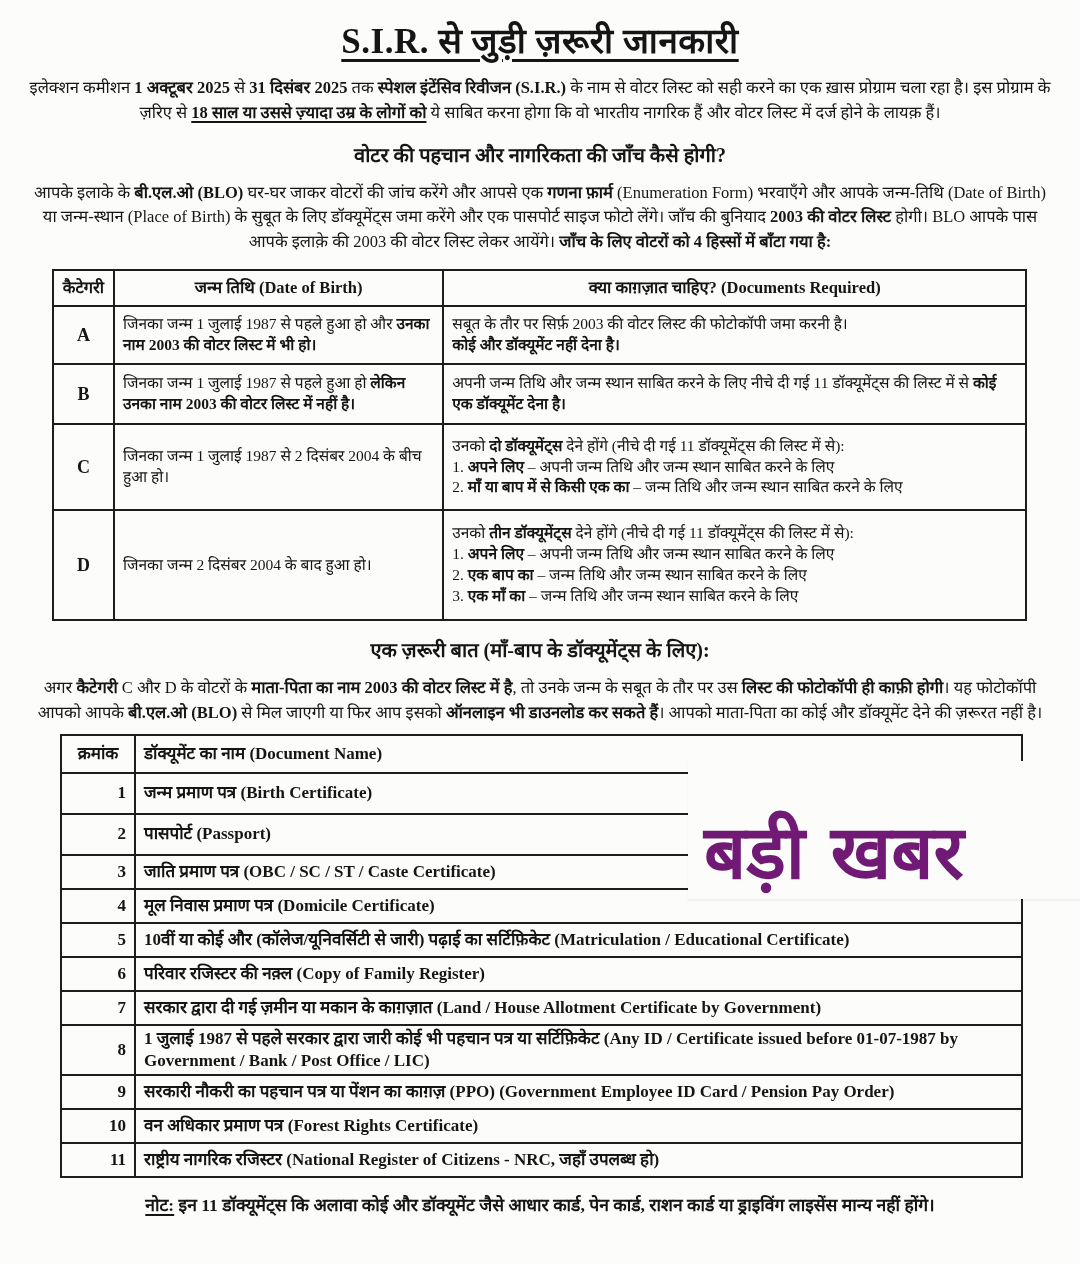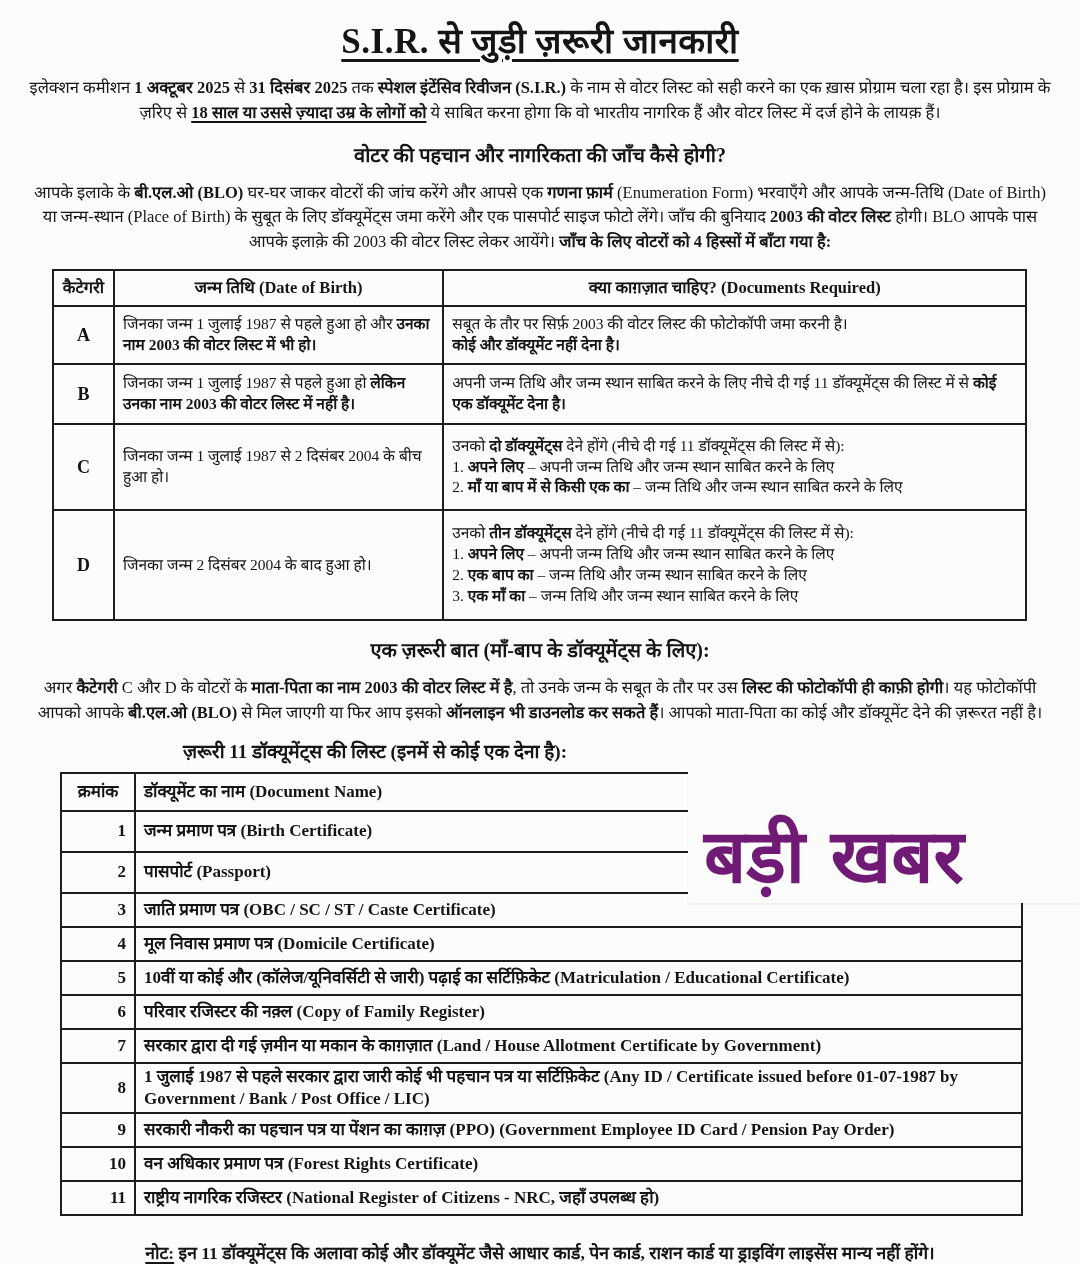--- a/index.html
+++ b/index.html
@@ -108,21 +108,21 @@
     font-family:"DejaVu Sans","Liberation Sans",sans-serif;
     font-weight:bold;
     font-size:74px;
     line-height:1.25;
     color:#701a75;
     white-space:nowrap;
     margin-left:16px;
   }
 
   .footer-note{
-    margin-top:24px;
+    margin-top:14px;
     text-align:center;
     font-size:17.5px;
     font-weight:bold;
   }
 </style>
 </head>
 <body>
 
 <div class="page">
 
@@ -183,21 +183,20 @@
           </td>
     </tr>
   </tbody>
     </table>
 
   <div class="section-heading">एक ज़रूरी बात (माँ-बाप के डॉक्यूमेंट्स के लिए):</div>
 
   <div class="para"><span>अगर </span><span class="b">कैटेगरी</span><span> C और D के वोटरों के </span><span class="b">माता-पिता का नाम 2003 की वोटर लिस्ट में है</span><span>, तो उनके जन्म के सबूत के तौर पर उस </span><span class="b">लिस्ट की फोटोकॉपी ही काफ़ी होगी</span><span>। यह फोटोकॉपी आपको आपके </span><span class="b">बी.एल.ओ (BLO)</span><span> से मिल जाएगी या फिर आप इसको </span><span class="b">ऑनलाइन भी डाउनलोड कर सकते हैं</span><span>। आपको माता-पिता का कोई और डॉक्यूमेंट देने की ज़रूरत नहीं है।</span></div>
 
   <div class="docs-section">
-    <div class="docs-heading">ज़रूरी 11 डॉक्यूमेंट्स की लिस्ट (इनमें से कोई एक देना है):</div>
 
     <table class="docs-table">
       <colgroup>
           <col class="col-serial">
           <col>
         </colgroup>
       <tbody>
           <tr class="hrow">
         <th>क्रमांक</th>
         <th class="name-cell">डॉक्यूमेंट का नाम (Document Name)</th>

